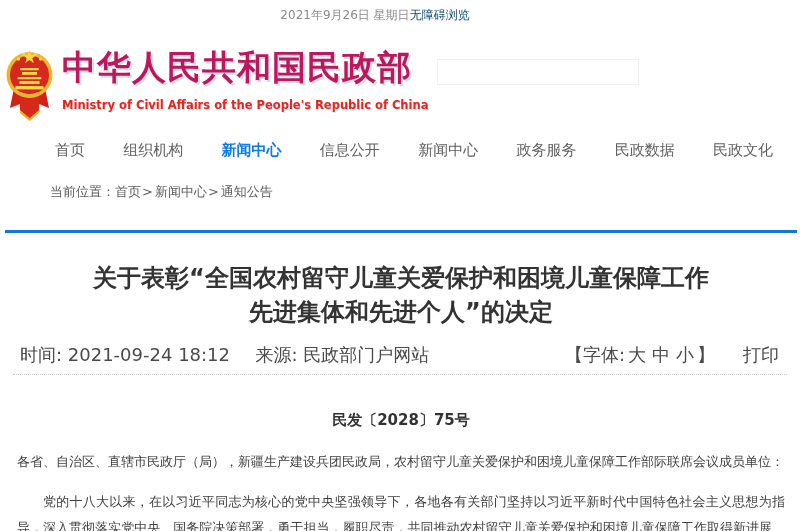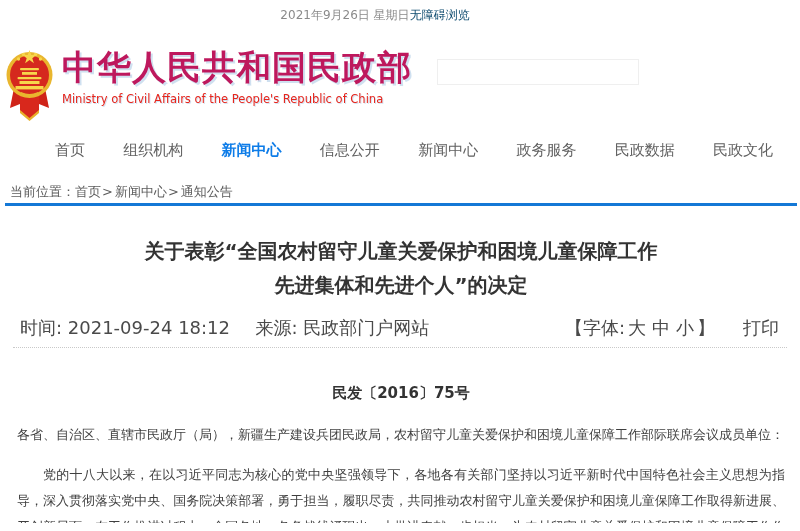--- a/index.html
+++ b/index.html
@@ -30,23 +30,23 @@
     font-size: 34px;
     font-weight: bold;
     color: #be185d;
     letter-spacing: 1px;
     line-height: 1.25;
     text-shadow: 2px 2px 0 rgba(168, 198, 228, 0.55);
     white-space: nowrap;
   }
   .site-name-en {
     font-size: 11.5px;
-    font-weight: normal;
+    font-weight: bold;
     color: #e6251c;
-    margin-top: 3px;
+    margin-top: 9px;
     text-shadow: 1px 1px 0 rgba(168, 198, 228, 0.5);
     white-space: nowrap;
   }
   .header-search {
     position: absolute;
     left: 437px;
     top: 31px;
     width: 202px;
     height: 26px;
     border: 1px solid #efefef;
@@ -70,39 +70,40 @@
     font-size: 15px;
     color: #606060;
     text-decoration: none;
     cursor: pointer;
     white-space: nowrap;
   }
   .nav-item.active { color: #0d7ce8; font-weight: bold; }
 
   
   .breadcrumb {
-    padding: 11px 0 2px 10px;
+    padding: 11px 0 29px 10px;
     font-size: 13px;
     color: #5c5c5c;
+    margin-left: 40px;
   }
   .breadcrumb a { color: #5c5c5c; text-decoration: none; cursor: pointer; }
   .crumb-sep { margin: 0 2px 0 1px; }
 
   
   .article-box {
     margin: 0 3px 0 5px;
     border-top: 3px solid #1478d6;
     background: #fff;
     height: 320px;
     overflow: hidden;
   }
   .article-title {
     margin: 28px 40px 0;
     text-align: center;
-    font-size: 20px;
+    font-size: 24px;
     font-weight: bold;
     color: #333;
     line-height: 34px;
   }
   .meta {
     position: relative;
     margin-top: 14px;
     height: 18px;
     font-size: 18px;
     color: #4a4a4a;
@@ -210,19 +211,19 @@
       <span>来源:</span>
       <span>民政部门户网站</span>
     </div>
     <div class="meta-right">
       <span>【字体:</span><a class="font-size-opt">大</a><a class="font-size-opt">中</a><a class="font-size-opt">小</a><span>】</span><a class="print-btn">打印</a>
     </div>
   </div>
 
   <div class="dotted-divider"></div>
 
-  <div class="doc-number">民发〔2016〕75号</div>
+  <div class="doc-number">民发〔2028〕75号</div>
 
   <div class="article-body">
     <div class="salutation">各省、自治区、直辖市民政厅（局），新疆生产建设兵团民政局，农村留守儿童关爱保护和困境儿童保障工作部际联席会议成员单位：</div>
     <p class="para">党的十八大以来，在以习近平同志为核心的党中央坚强领导下，各地各有关部门坚持以习近平新时代中国特色社会主义思想为指导，深入贯彻落实党中央、国务院决策部署，勇于担当，履职尽责，共同推动农村留守儿童关爱保护和困境儿童保障工作取得新进展、开创新局面。在工作推进过程中，全国各地、各条战线涌现出一大批讲奉献、肯担当、为农村留守儿童关爱保护和困境儿童保障工作作出突出贡献的先进集体和优秀代表。</p>
   </div>
 </div>
 
 </body></html>

